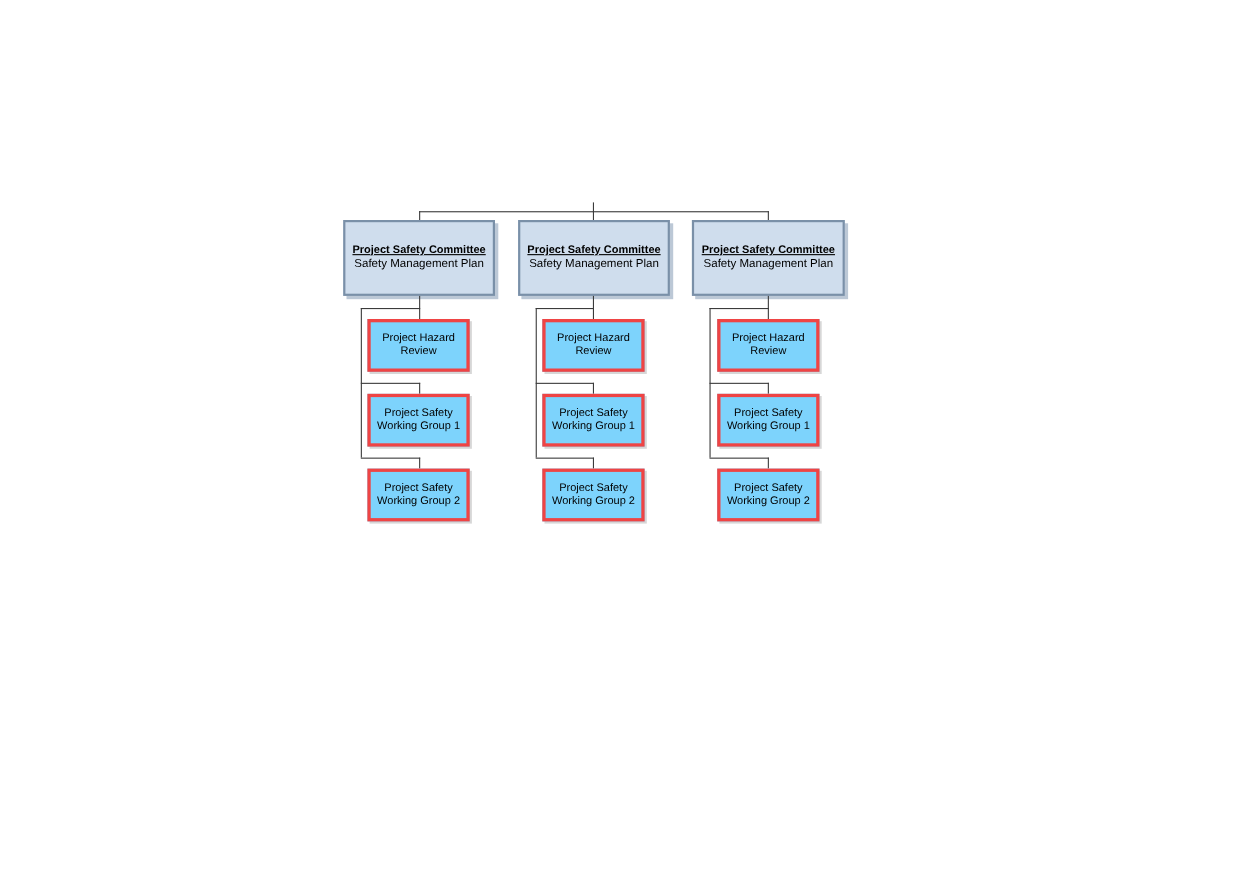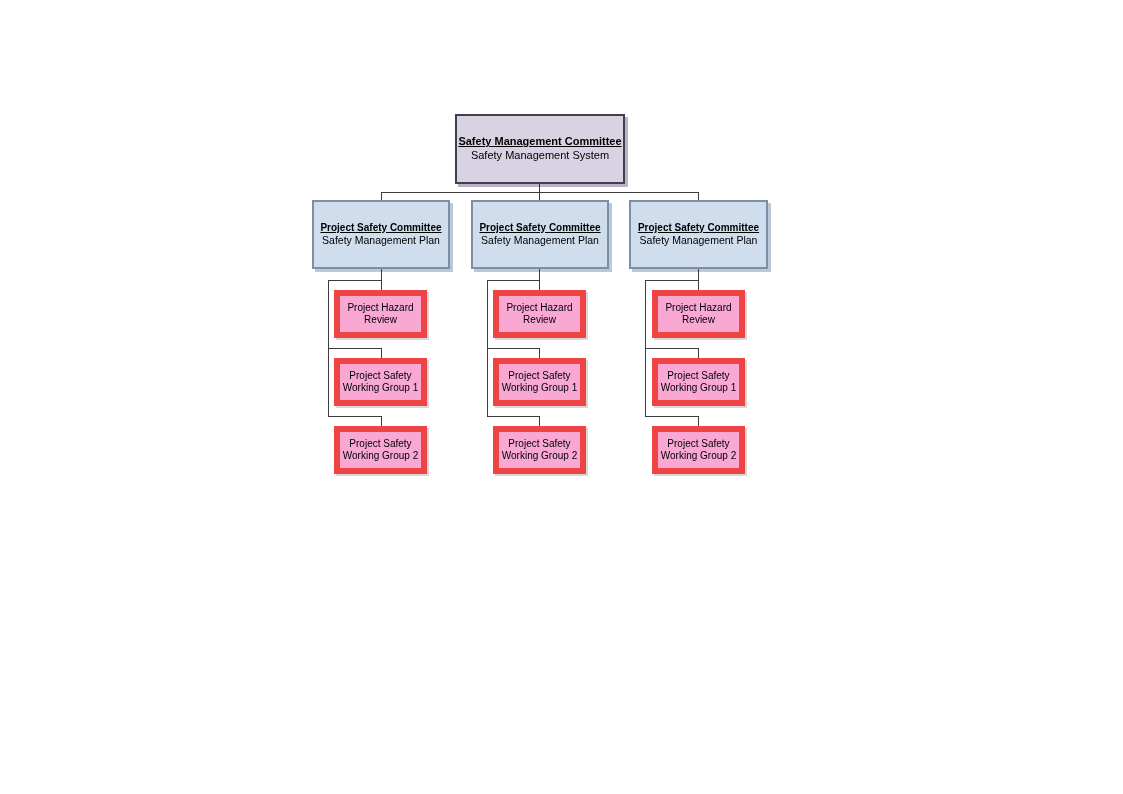--- a/index.html
+++ b/index.html
@@ -65,36 +65,32 @@
     background: #cfdded;
     border: 2px solid #7a90a8;
     box-shadow: 3px 3px 0 0 #bcc8d6;
     font-size: 10.5px;
   }
   .node-l1 .title { font-size: 10px; }
   .node-l1 .subtitle { font-size: 10.5px; }
 
   
   .node-l2 {
-    background: #f9a8d4;
-    border: 6px solid #ef4444;
+    background: #7dd3fc;
+    border: 3px solid #ef4444;
     box-shadow: 2px 2px 0 0 #d7d7d7;
     font-size: 10px;
   }
   .node-l2 .line { font-size: 10px; white-space: nowrap; }
 </style>
 </head>
 <body>
 
 <div id="chart-canvas">
 
-  <div class="node node-root" style="left:455px; top:114px; width:170px; height:70px;">
-    <div class="title">Safety Management Committee</div>
-    <div class="subtitle">Safety Management System</div>
-  </div>
 
   <div class="conn conn-v" style="left:539px; top:184px; height:9px;"></div>
 
   <div class="conn conn-h" style="left:381px; top:192px; width:318px;"></div>
 
   <div class="conn conn-v" style="left:381px; top:192px; height:9px;"></div>
 
   <div class="conn conn-v" style="left:539px; top:192px; height:9px;"></div>
 
   <div class="conn conn-v" style="left:698px; top:192px; height:9px;"></div>

